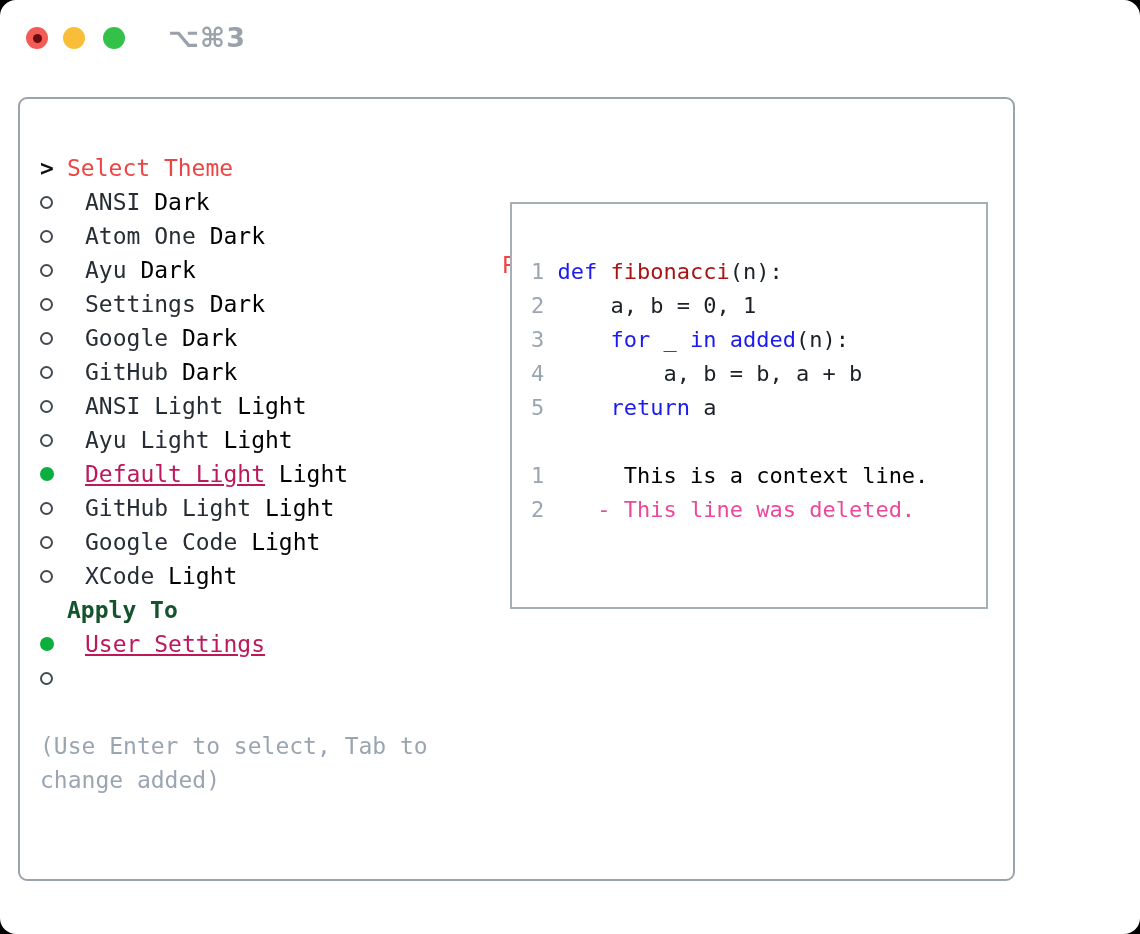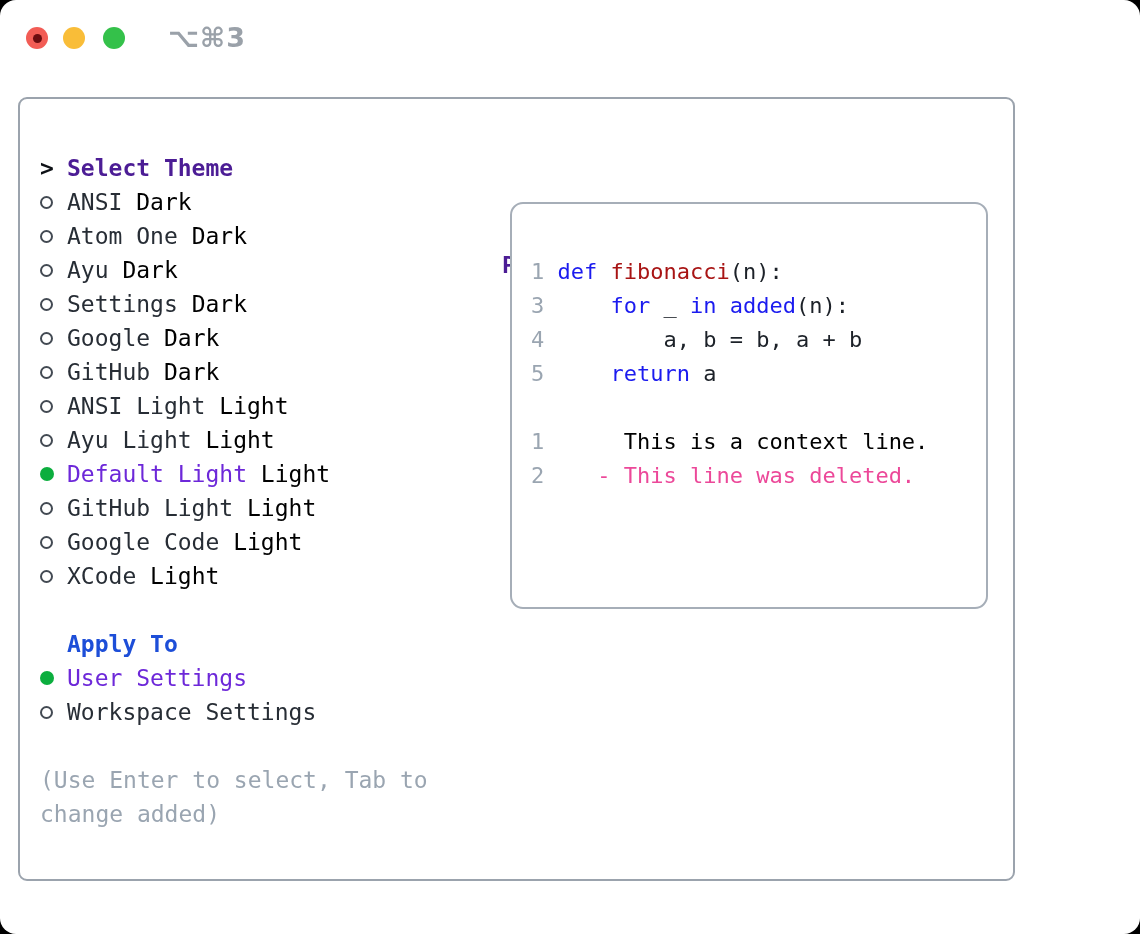--- a/index.html
+++ b/index.html
@@ -22,33 +22,33 @@
   }
   
   .panel{
     position:absolute;left:18px;top:97px;width:997px;height:784px;
     border:2px solid #9ba3ad;border-radius:9px;box-sizing:border-box;background:#fff;
   }
   .left-col{position:absolute;left:20px;top:52px;width:440px;font-size:23px;}
   .row{display:flex;align-items:center;height:34px;white-space:pre;}
   .marker{width:27px;height:34px;display:flex;align-items:center;flex:none;}
   .prompt{color:#0e1116;font-weight:700;}
-  .heading{color:#4c1d95;font-weight:700;}
+  .heading{color:#ef4444;font-weight:400;}
   .radio{width:13px;height:13px;border:2px solid #434a53;border-radius:50%;box-sizing:border-box;}
   .radio.sel{width:14px;height:14px;border:none;background:#0cae3e;}
-  .item-name{color:#272d35;}
-  .item-name.sel{color:#6d28d9;}
+  .item-name{color:#272d35;margin-left:18px;}
+  .item-name.sel{color:#be185d;text-decoration:underline;}
   .item-variant{color:#000000;}
-  .apply-title{margin-top:34px;margin-left:27px;color:#1d4ed8;font-weight:700;}
+  .apply-title{margin-left:27px;color:#14532d;font-weight:700;}
   .hint{margin-top:34px;width:412px;line-height:34px;color:#9aa5b1;white-space:pre-wrap;}
   
   .preview-title{position:absolute;left:482px;top:149px;height:34px;line-height:34px;font-size:23px;}
   .preview-box{
     position:absolute;left:490px;top:103px;width:478px;height:407px;
-    border:2px solid #a6aeb8;border-radius:13px;box-sizing:border-box;
+    border:2px solid #a6aeb8;border-radius:0;box-sizing:border-box;
     padding:51px 0 0 19px;background:#fff;overflow:hidden;
   }
   .code-line{height:34px;line-height:34px;font-size:22px;white-space:pre;}
   .ln{color:#9aa5b1;}
   .pl{color:#1c2128;}
   .kw{color:#1b1bef;}
   .fn{color:#a81414;}
   .ctx{color:#000000;}
   .del{color:#ec4899;}
   .add{color:#00bd13;}
@@ -83,30 +83,31 @@
           <div class="row"><span class="marker"><span class="radio"></span></span><span class="item-name">Ayu Light</span><span class="item-variant"> Light</span></div>
           <div class="row"><span class="marker"><span class="radio sel"></span></span><span class="item-name sel">Default Light</span><span class="item-variant"> Light</span></div>
           <div class="row"><span class="marker"><span class="radio"></span></span><span class="item-name">GitHub Light</span><span class="item-variant"> Light</span></div>
           <div class="row"><span class="marker"><span class="radio"></span></span><span class="item-name">Google Code</span><span class="item-variant"> Light</span></div>
           <div class="row"><span class="marker"><span class="radio"></span></span><span class="item-name">XCode</span><span class="item-variant"> Light</span></div>
         </div>
 
       <div class="row apply-title">Apply To</div>
       <div id="apply-list">
           <div class="row"><span class="marker"><span class="radio sel"></span></span><span class="item-name sel">User Settings</span></div>
-          <div class="row"><span class="marker"><span class="radio"></span></span><span class="item-name">Workspace Settings</span></div>
+          <div class="row"><span class="marker"><span class="radio"></span></span></div>
         </div>
 
       <div class="hint">(Use Enter to select, Tab to change added)</div>
     </div>
 
     <div class="preview-title heading">Preview</div>
     <div class="preview-box">
       <div id="code">
           <div class="code-line"><span class="ln">1 </span><span class="kw">def </span><span class="fn">fibonacci</span><span class="pl">(n):</span></div>
+          <div class="code-line"><span class="ln">2 </span><span class="pl">    a, b = 0, 1</span></div>
           <div class="code-line"><span class="ln">3 </span><span class="pl">    </span><span class="kw">for</span><span class="pl"> _ </span><span class="kw">in</span><span class="pl"> </span><span class="kw">added</span><span class="pl">(n):</span></div>
           <div class="code-line"><span class="ln">4 </span><span class="pl">        a, b = b, a + b</span></div>
           <div class="code-line"><span class="ln">5 </span><span class="pl">    </span><span class="kw">return</span><span class="pl"> a</span></div>
           <div class="code-line"></div>
           <div class="code-line"><span class="ln">1 </span><span class="ctx">     This is a context line.</span></div>
           <div class="code-line"><span class="ln">2 </span><span class="del">   - This line was deleted.</span></div>
         </div>
     </div>
   </div>
 </div>

